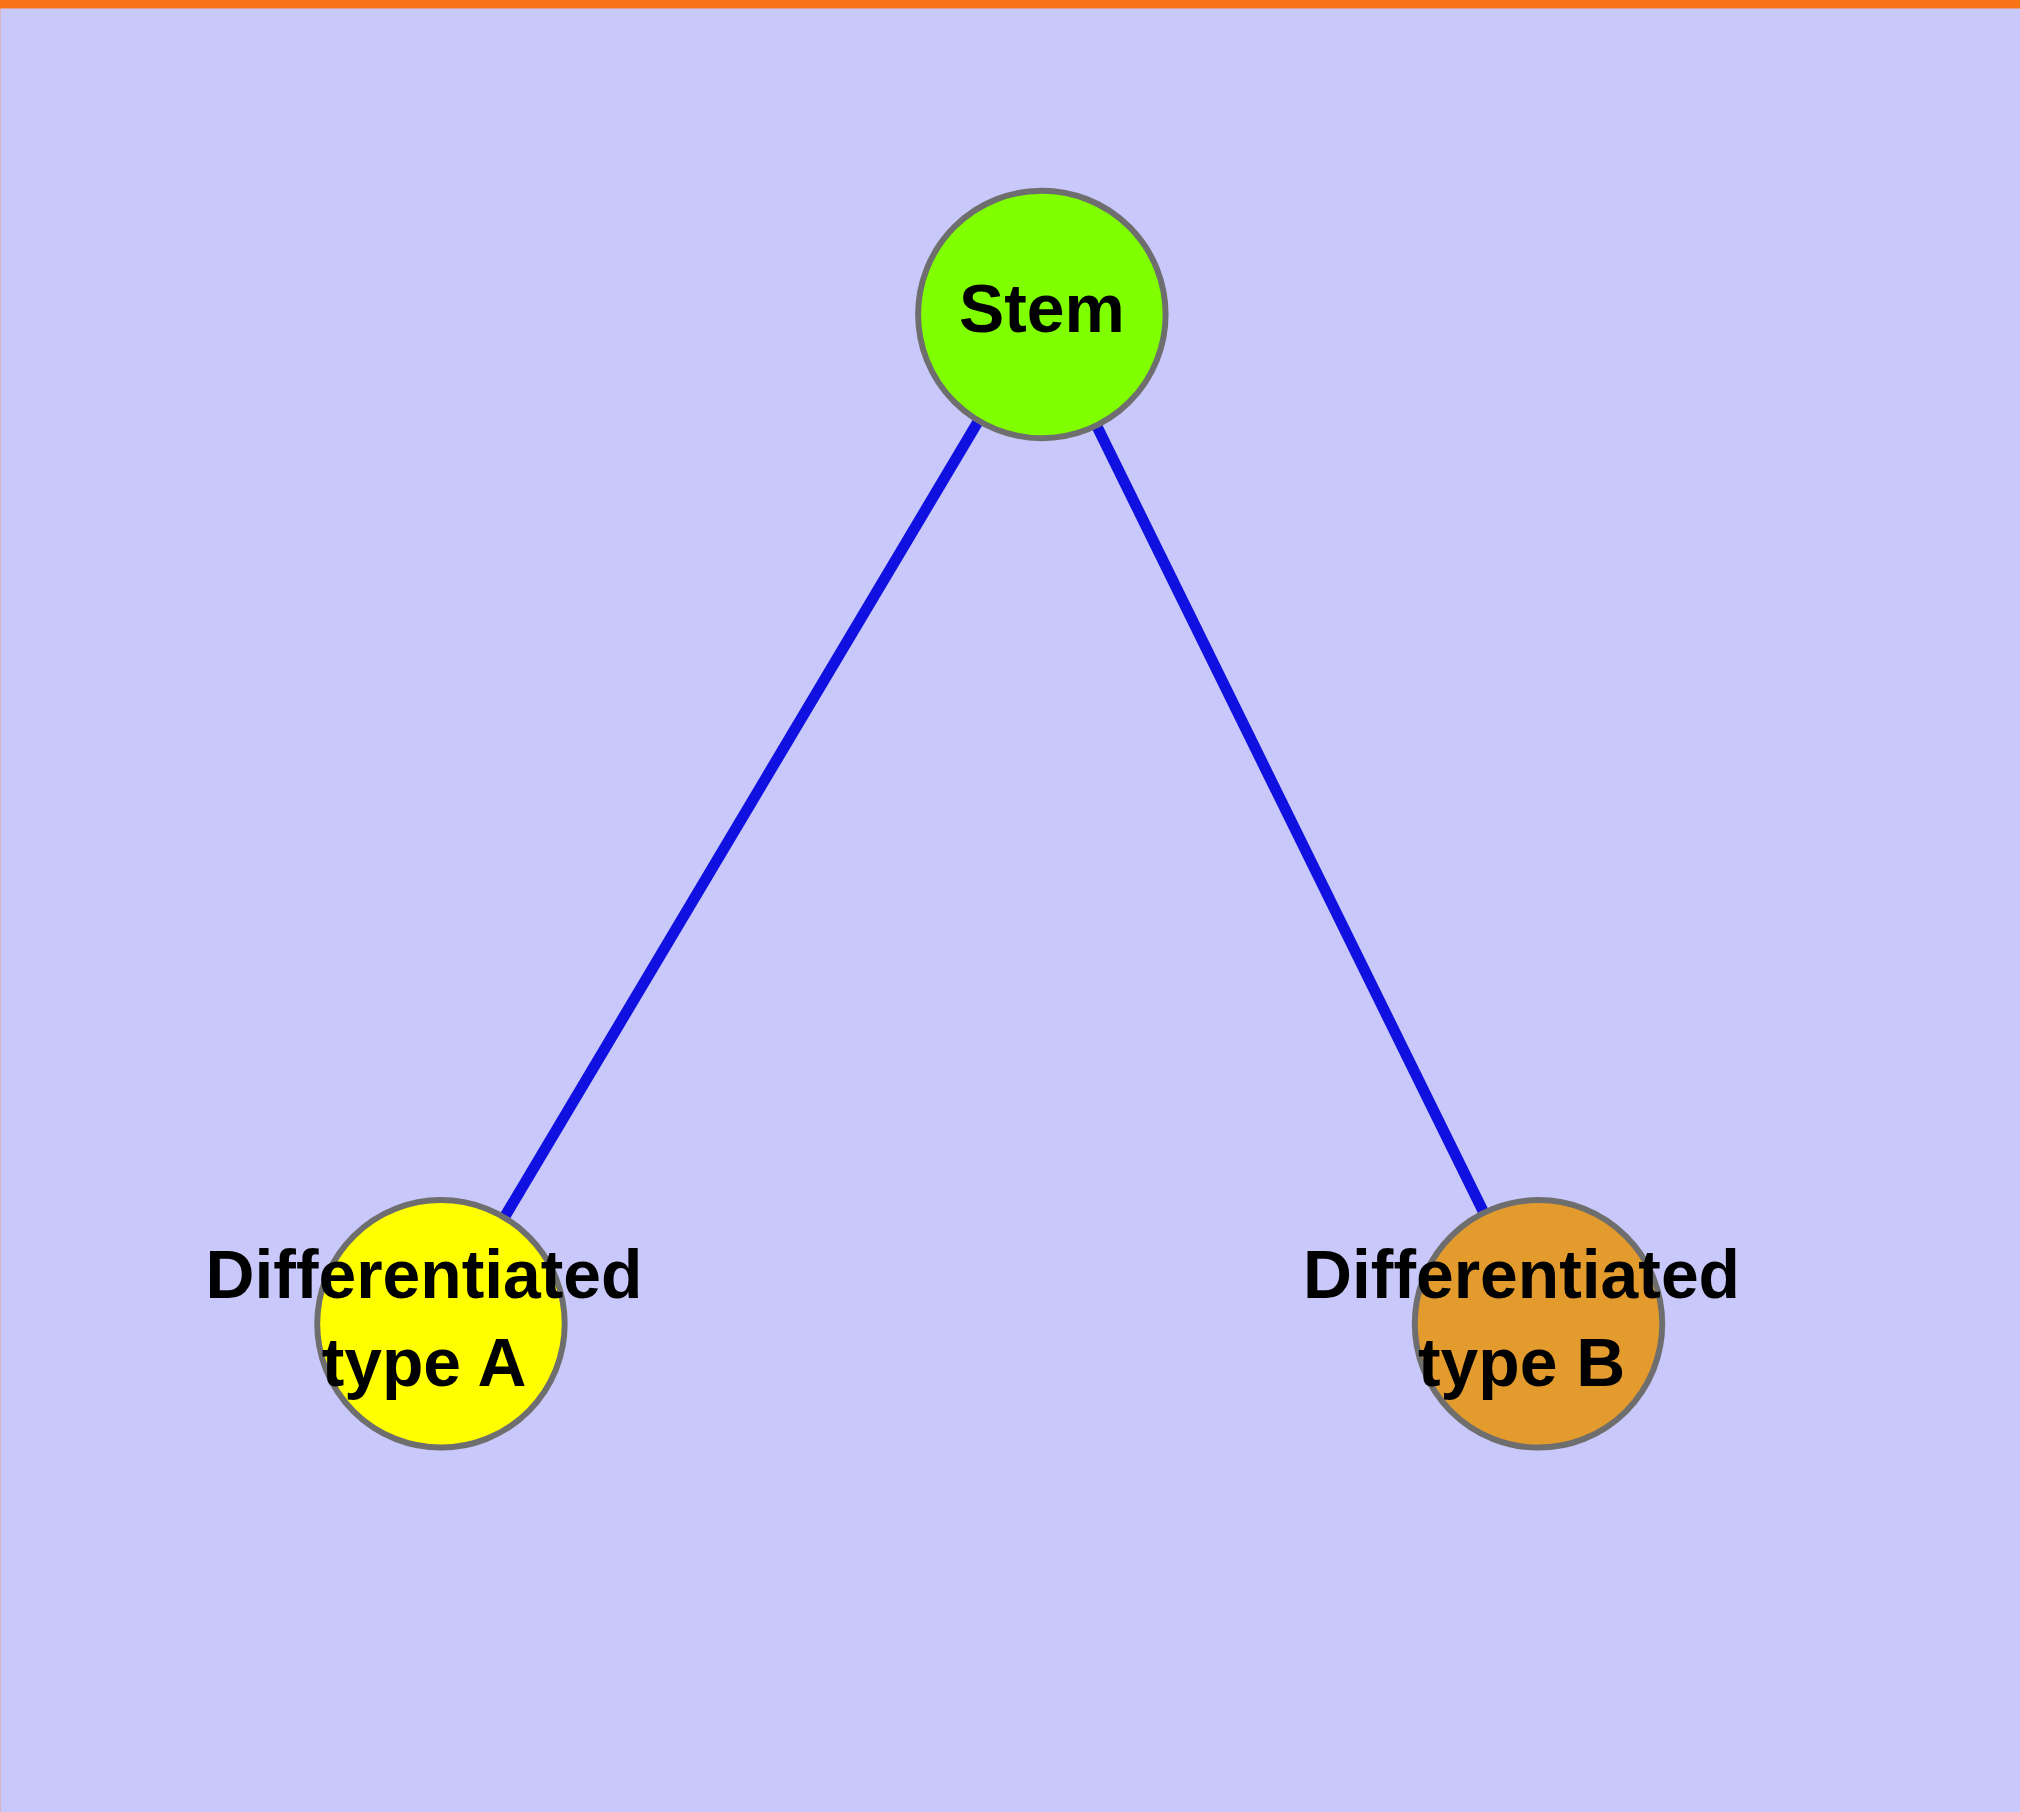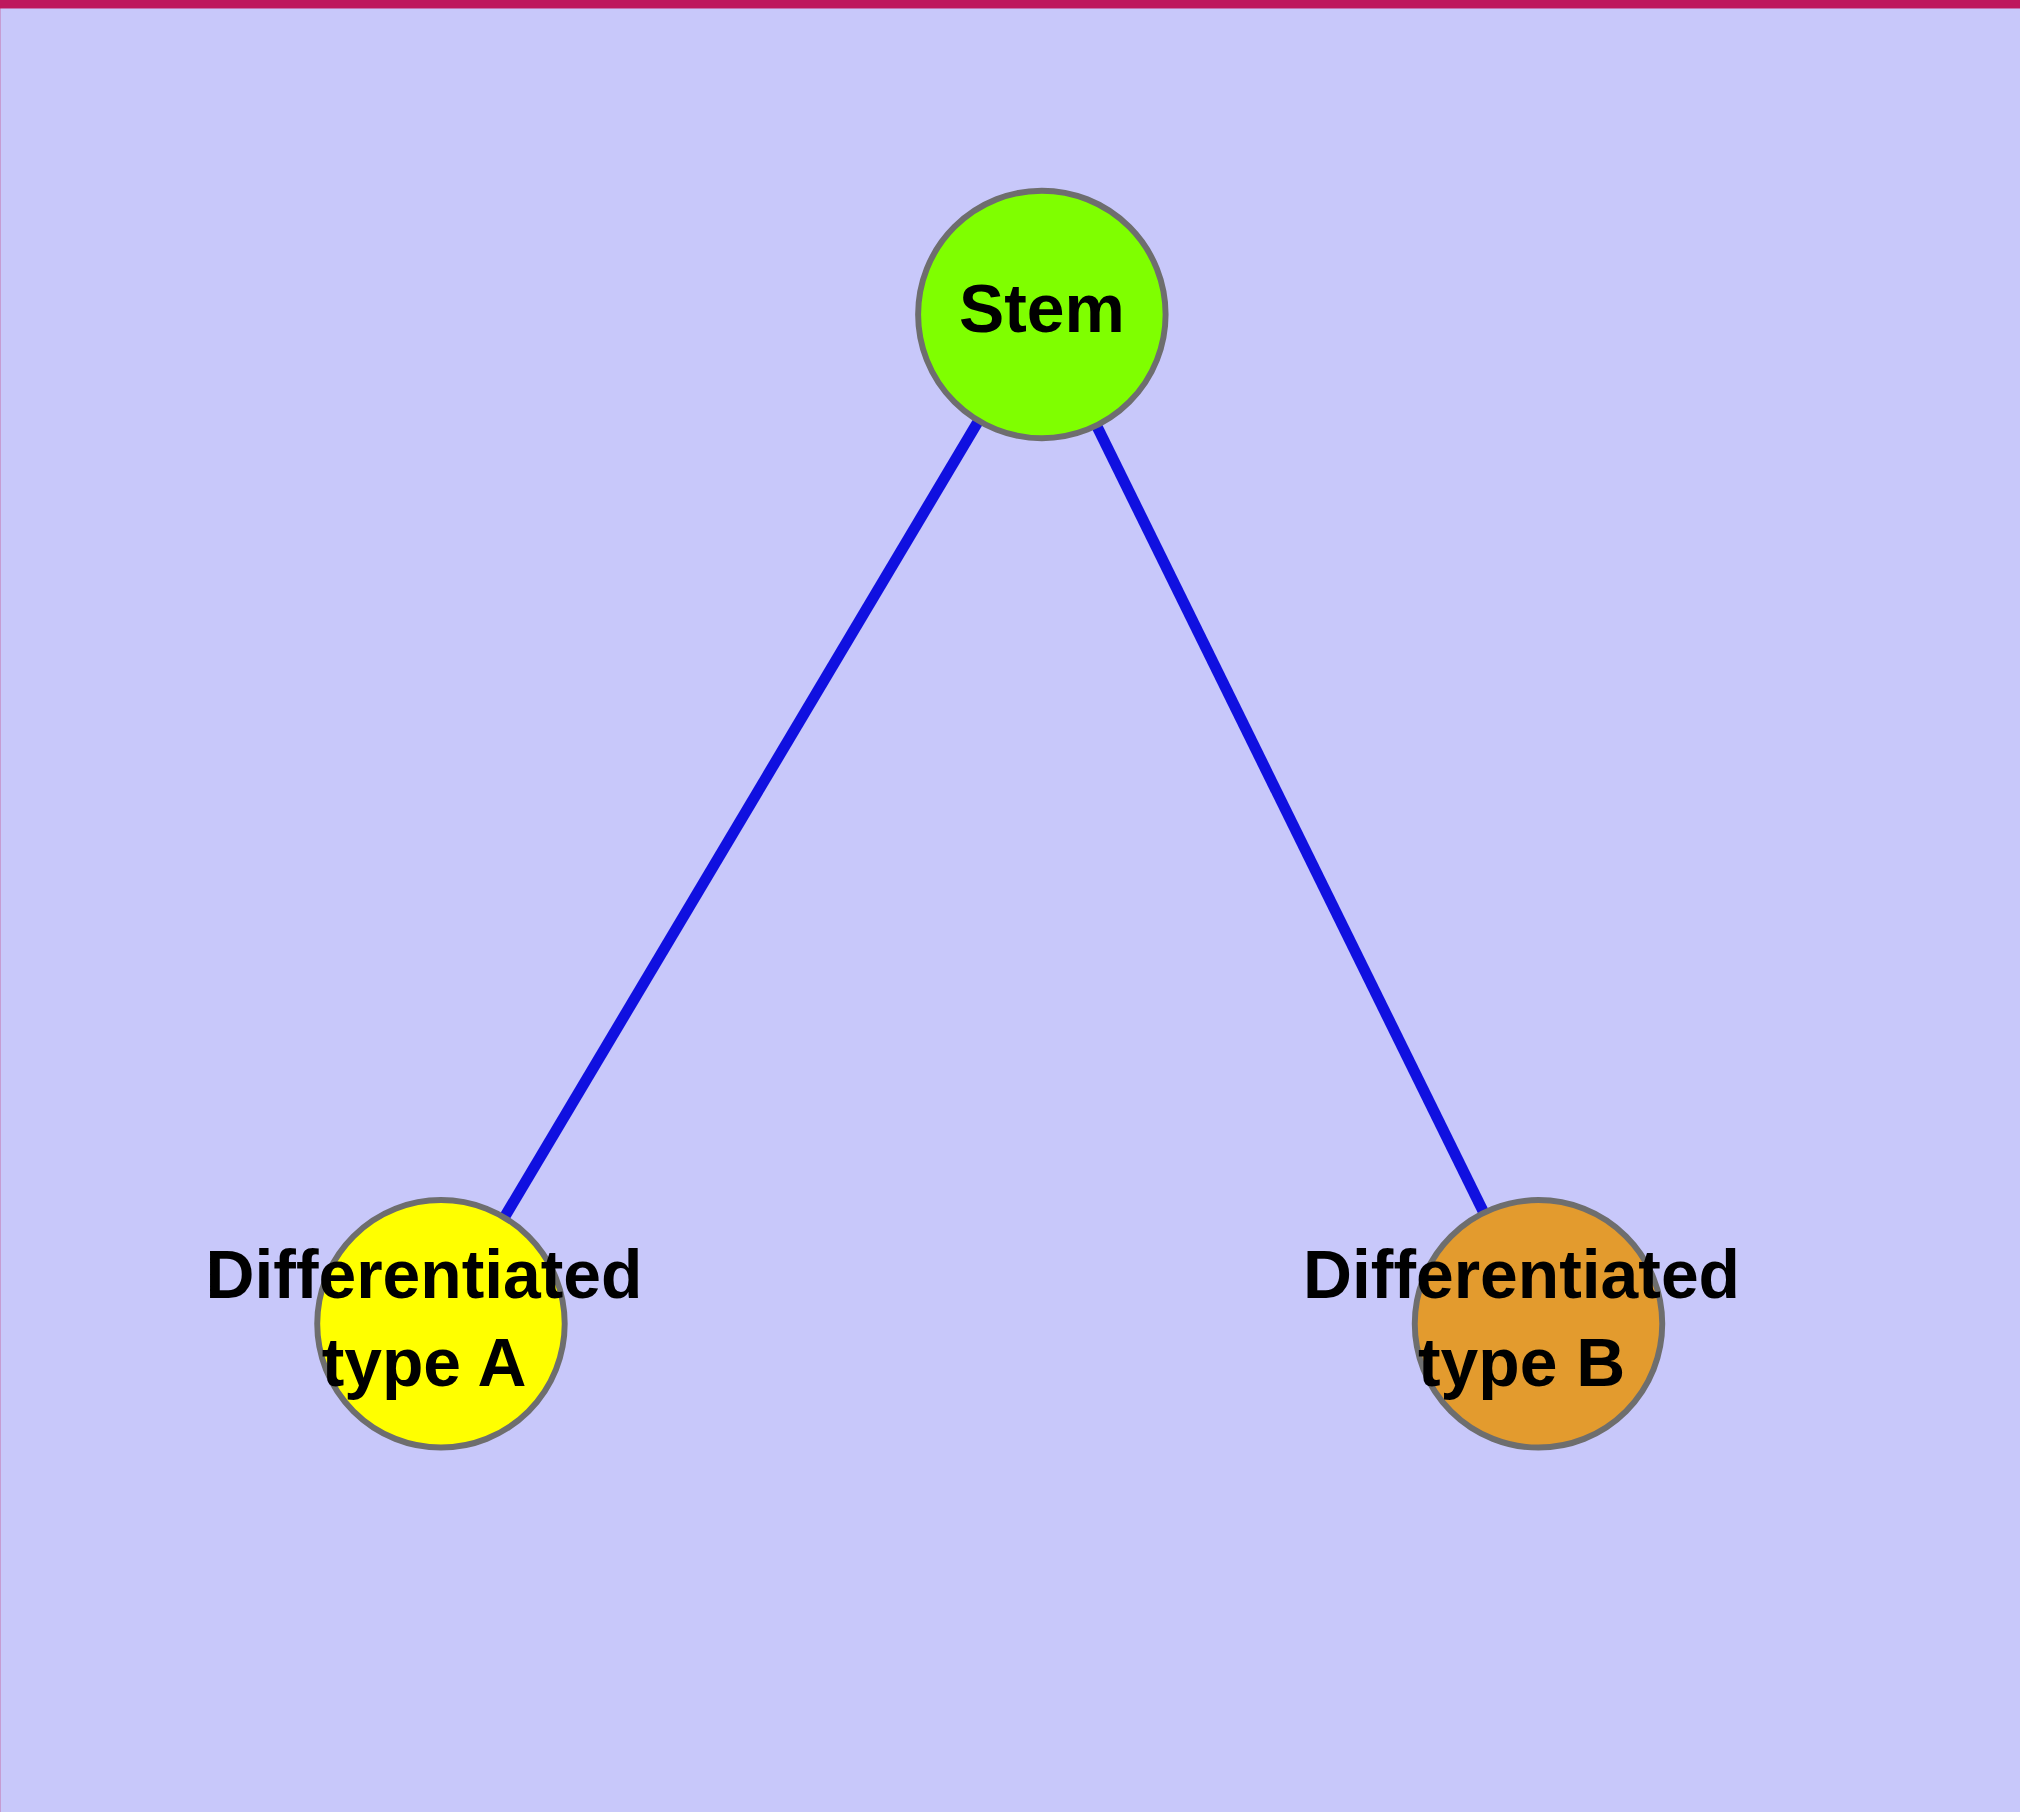--- a/index.html
+++ b/index.html
@@ -33,21 +33,21 @@
     font-weight: bold;
     fill: #000000;
     text-anchor: middle;
     dominant-baseline: middle;
     paint-order: normal;
   }
 </style>
 </head>
 <body>
 
-<div id="graph-canvas" style="background: #be185d;">
+<div id="graph-canvas" style="background: #f97316;">
   <svg id="graph-svg" viewBox="0 0 2384 2138" width="2021" height="1812" xmlns="http://www.w3.org/2000/svg">
 
     <rect id="plot-background" x="0" y="10" width="2384" height="2128" fill="#c8c8fa"></rect>
 
     <g id="edges-layer">
       <line id="edge-stem-diff_a" x1="1229" y1="371" x2="520" y2="1562" stroke="#1010e0" stroke-width="13" stroke-linecap="butt"></line>
       <line id="edge-stem-diff_b" x1="1229" y1="371" x2="1815" y2="1562" stroke="#1010e0" stroke-width="13" stroke-linecap="butt"></line>
     </g>
 
     <g id="nodes-layer">

